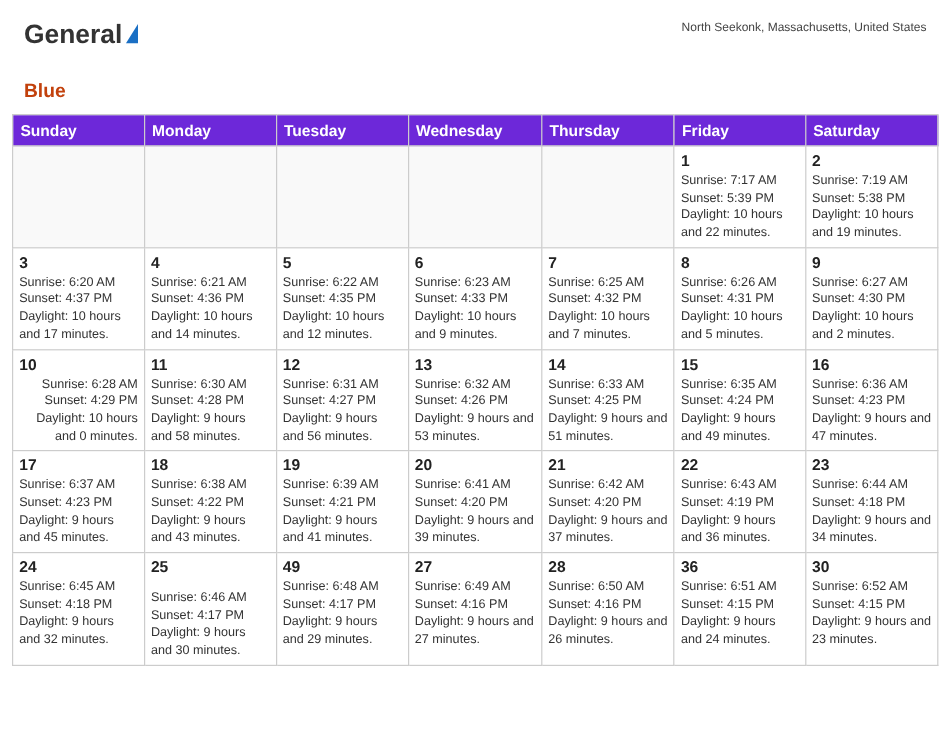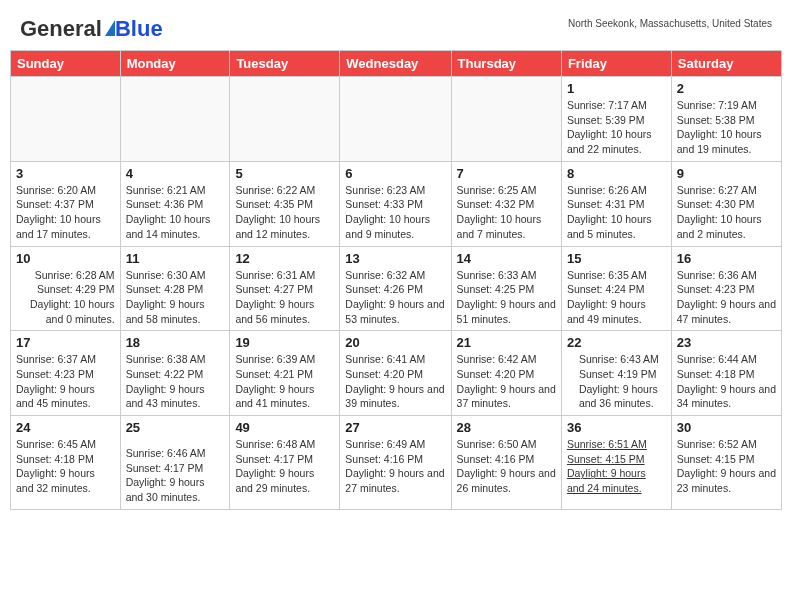--- a/index.html
+++ b/index.html
@@ -11,43 +11,44 @@
       padding: 10px;
     }
     .header-area {
       display: flex;
       align-items: flex-start;
       justify-content: space-between;
       padding: 8px 10px 4px 10px;
     }
     .logo {
       display: flex;
-      flex-direction: row;
-      align-items: flex-end;
+      flex-direction: column;
+      align-items: flex-start;
       line-height: 1;
+      gap: 33px;
     }
     .title-area {
       text-align: right;
     }
     .month-title {
       font-size: 32px;
       font-weight: bold;
       color: #222;
     }
     .location-title {
       font-size: 10px;
       color: #444;
     }
     .calendar {
       width: 100%;
       border-collapse: collapse;
       margin-top: 6px;
     }
     .calendar th {
-      background-color: #ef4444;
+      background-color: #6d28d9;
       color: white;
       text-align: left;
       padding: 5px 6px;
       font-size: 13px;
       font-weight: bold;
       border: 1px solid #ccc;
     }
     .calendar td {
       vertical-align: top;
       border: 1px solid #ccc;
@@ -76,21 +77,21 @@
   </style>
 </head>
 <body>
 
 <div class="header-area">
   <div class="logo">
     <div style="display:flex;align-items:center;">
       <span style="font-size:22px;font-weight:bold;color:#333;">General</span>
       <div style="width:0;height:0;border-left:10px solid transparent;border-bottom:16px solid #1a6fc4;margin-left:3px;margin-bottom:2px;"></div>
     </div>
-    <span style="font-size:22px;font-weight:bold;color:#1d4ed8;margin-top:-4px;">Blue</span>
+    <span style="font-size:16px;font-weight:bold;color:#c2410c;margin-top:-4px;">Blue</span>
   </div>
   <div class="title-area">
     <div class="location-title">North Seekonk, Massachusetts, United States</div>
   </div>
 </div>
 
 <table class="calendar">
   <thead>
     <tr>
 
@@ -238,21 +239,21 @@
 Daylight: 9 hours and 39 minutes.</div>
         </td>
         <td>
           <span class="day-number">21</span>
           <div class="day-info" style="white-space: pre-line;">Sunrise: 6:42 AM
 Sunset: 4:20 PM
 Daylight: 9 hours and 37 minutes.</div>
         </td>
         <td>
           <span class="day-number">22</span>
-          <div class="day-info" style="white-space: pre-line; margin-left: 12px;">Sunrise: 6:43 AM
+          <div class="day-info" style="white-space: pre-line;">Sunrise: 6:43 AM
 Sunset: 4:19 PM
 Daylight: 9 hours and 36 minutes.</div>
         </td>
         <td>
           <span class="day-number">23</span>
           <div class="day-info" style="white-space: pre-line;">Sunrise: 6:44 AM
 Sunset: 4:18 PM
 Daylight: 9 hours and 34 minutes.</div>
         </td>
       </tr>
@@ -282,21 +283,21 @@
 Daylight: 9 hours and 27 minutes.</div>
         </td>
         <td>
           <span class="day-number">28</span>
           <div class="day-info" style="white-space: pre-line;">Sunrise: 6:50 AM
 Sunset: 4:16 PM
 Daylight: 9 hours and 26 minutes.</div>
         </td>
         <td>
           <span class="day-number">36</span>
-          <div class="day-info" style="white-space: pre-line; text-decoration: underline;">Sunrise: 6:51 AM
+          <div class="day-info" style="white-space: pre-line;">Sunrise: 6:51 AM
 Sunset: 4:15 PM
 Daylight: 9 hours and 24 minutes.</div>
         </td>
         <td>
           <span class="day-number">30</span>
           <div class="day-info" style="white-space: pre-line;">Sunrise: 6:52 AM
 Sunset: 4:15 PM
 Daylight: 9 hours and 23 minutes.</div>
         </td>
       </tr>

